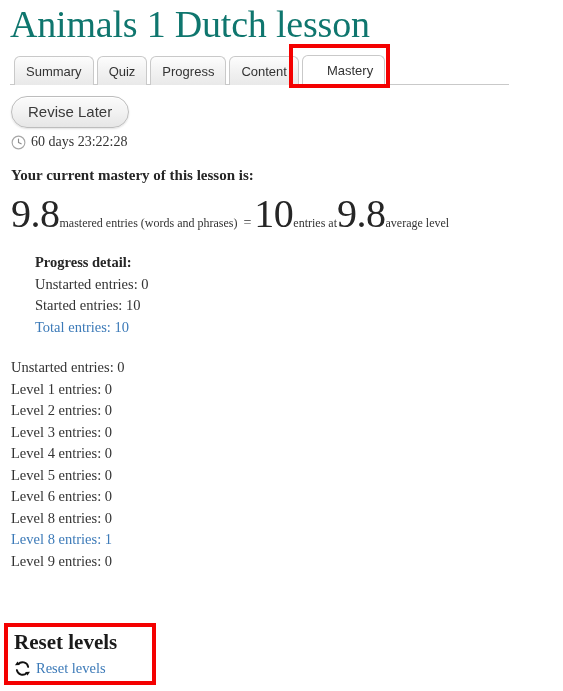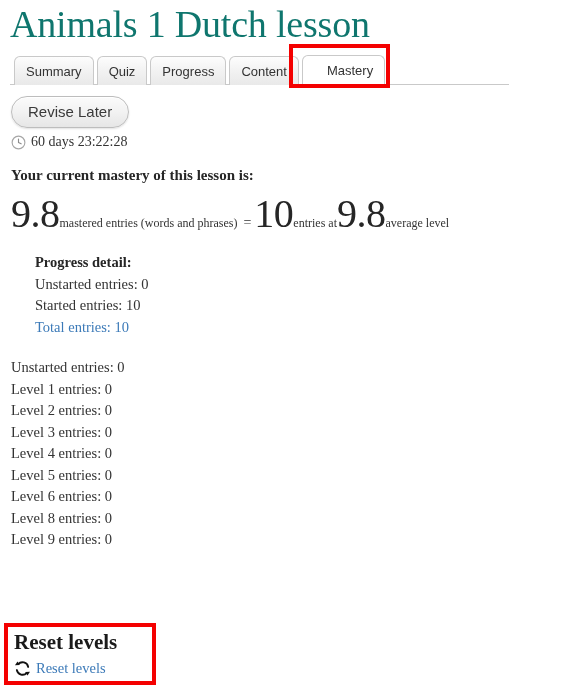--- a/index.html
+++ b/index.html
@@ -279,20 +279,24 @@
   </div>
   <div class="detail-line">
     <span>Level 6 entries:</span>
     <span>0</span>
   </div>
   <div class="detail-line">
     <span>Level 8 entries:</span>
     <span>0</span>
   </div>
   <div class="detail-line">
+    <span class="link">Level 8 entries:</span>
+    <span class="link">1</span>
+  </div>
+  <div class="detail-line">
     <span>Level 9 entries:</span>
     <span>0</span>
   </div>
 </div>
 
 <div class="reset-heading">Reset levels</div>
 <div class="reset-row">
   <svg class="refresh-icon" viewBox="0 0 20 20">
     <path d="M4.0 11.6 A6.2 6.2 0 0 0 14.6 14.6" fill="none" stroke="#111111" stroke-width="1.9" stroke-linecap="round"></path>
     <path d="M16.0 8.4 A6.2 6.2 0 0 0 5.4 5.4" fill="none" stroke="#111111" stroke-width="1.9" stroke-linecap="round"></path>

